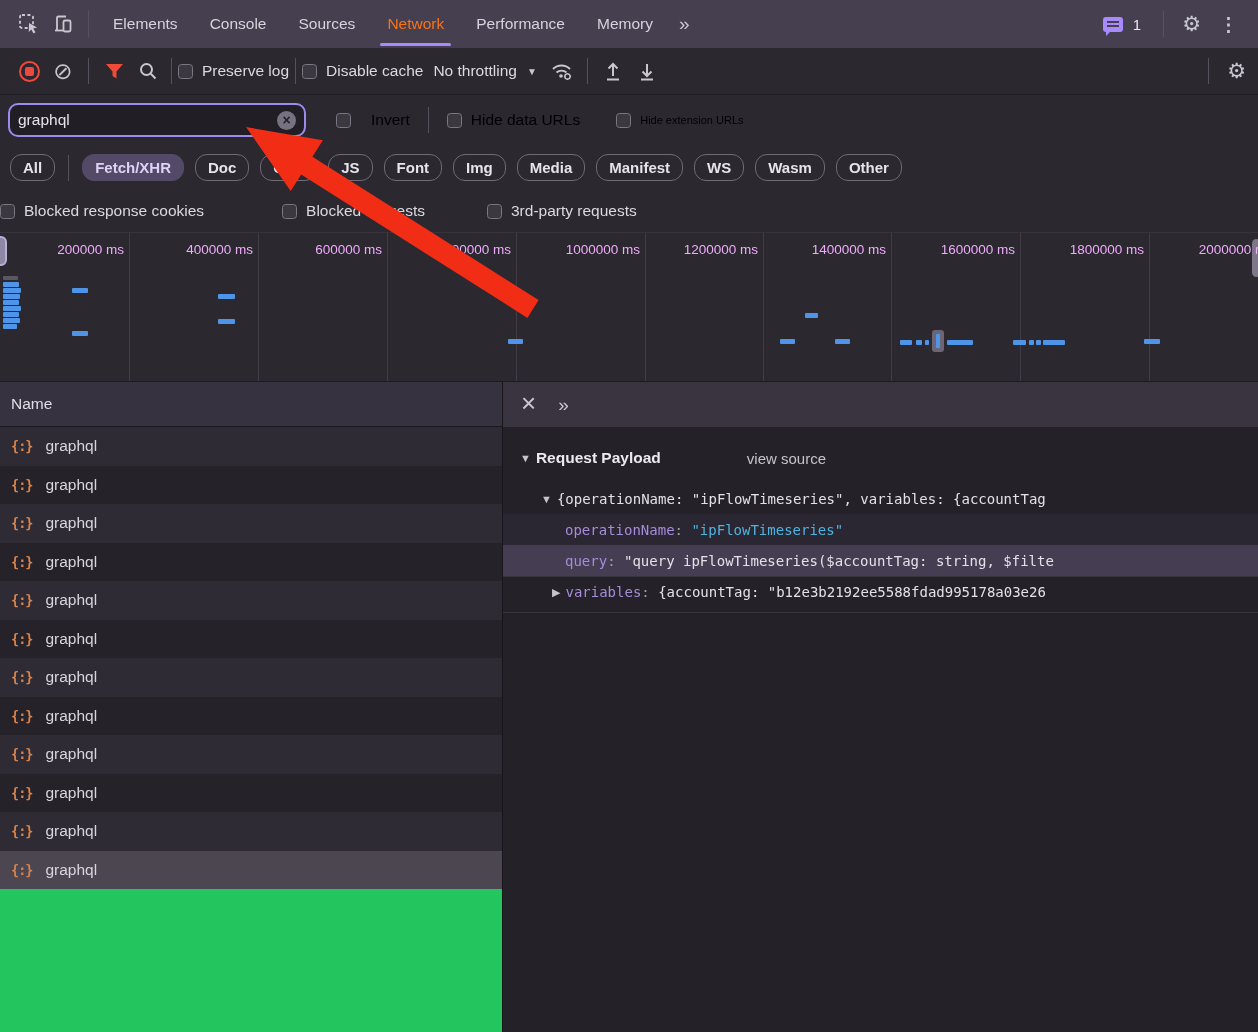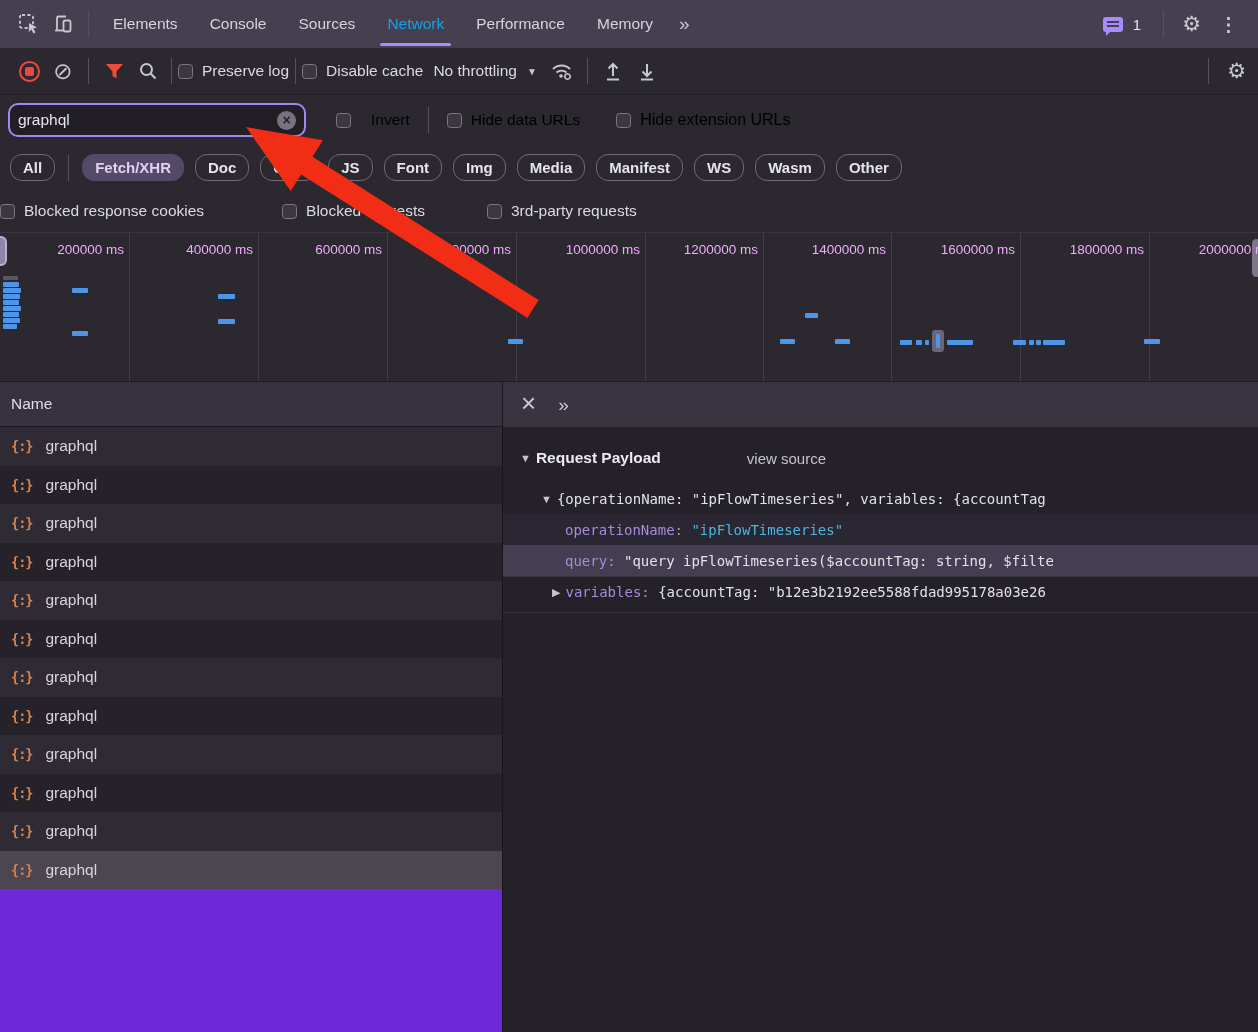--- a/index.html
+++ b/index.html
@@ -4,21 +4,21 @@
 <style>
   *{box-sizing:border-box;margin:0;padding:0;}
   body{background:#141218;font-family:"Liberation Sans",sans-serif;}
   .app{position:relative;width:1258px;height:1032px;overflow:hidden;background:#2b2830;}
 
   
   .tabbar{height:48px;background:#453f50;display:flex;align-items:center;padding:8px 12px;}
   .top-icon{width:34px;height:34px;display:flex;align-items:center;justify-content:center;color:#cac7d1;flex:none;}
   .vsep{width:1px;height:26px;background:#56515e;margin:0 8px;flex:none;}
   .dt-tab{padding:0 16px;height:48px;line-height:48px;font-size:15.5px;color:#d6d3db;position:relative;white-space:nowrap;}
-  .dt-tab.active{color:#0ea5e9;}
+  .dt-tab.active{color:#f97316;}
   .dt-tab.active::after{content:"";position:absolute;left:9px;right:9px;bottom:2px;height:3px;border-radius:2px;background:#a78bfa;}
   .more-glyph{font-size:19px;color:#cac7d1;padding:0 10px;letter-spacing:2px;}
   .top-right{margin-left:auto;display:flex;align-items:center;gap:10px;}
   .bubble{width:20px;height:15px;background:#a78bfa;border-radius:3px;position:relative;}
   .bubble::after{content:"";position:absolute;left:3px;bottom:-4px;border:4px solid transparent;border-top-color:#a78bfa;border-left-color:#a78bfa;}
   .bubble i{position:absolute;left:4px;right:4px;top:4px;height:2px;background:#453f50;}
   .bubble i+i{top:8px;}
   .badge-count{font-size:15px;color:#e8e6ed;margin-right:4px;}
   .glyph-gear{font-size:21px;color:#cac7d1;font-family:"DejaVu Sans",sans-serif;}
   .glyph-kebab{font-size:19px;color:#cac7d1;font-weight:700;padding:0 8px;}
@@ -62,21 +62,21 @@
   .tick{position:absolute;top:9px;width:120px;text-align:right;font-size:13.5px;color:#f0abfc;white-space:nowrap;}
   .bar{position:absolute;background:#4e94e8;border-radius:1px;}
   .bar.gray{background:#5a5662;}
   .bar.marker{background:#6b6575;border-radius:3px;display:flex;align-items:center;justify-content:center;}
   .mcore{width:4px;height:14px;background:#4e94e8;}
   .tl-pill-left{position:absolute;left:-5px;top:3px;width:12px;height:30px;border:2px solid #b9b0d6;background:#8f87a6;border-radius:7px;}
   .tl-pill-right{position:absolute;right:-3px;top:6px;width:9px;height:38px;background:#7d7789;border-radius:5px;}
 
   
   .main{display:flex;height:650px;}
-  .left{width:503px;flex:none;border-right:1px solid #18161b;display:flex;flex-direction:column;background:#6d28d9;overflow:hidden;}
+  .left{width:503px;flex:none;border-right:1px solid #18161b;display:flex;flex-direction:column;background:#22c55e;overflow:hidden;}
   .list-header{height:45px;flex:none;background:#373240;border-bottom:1px solid #1b181f;display:flex;align-items:center;padding-left:11px;font-size:15.5px;color:#e0dde4;}
   .req-row{height:38.5px;flex:none;display:flex;align-items:center;padding-left:11px;gap:13px;font-size:15.5px;color:#d8d5dc;}
   .req-row.even{background:#2f2b35;}
   .req-row.odd{background:#262229;}
   .req-row.selected{background:#4b4650;}
   .json-icon{color:#d9824a;font-family:"DejaVu Sans Mono",monospace;font-weight:700;font-size:13.5px;letter-spacing:-1px;}
 
   
   .right{flex:1;min-width:0;display:flex;flex-direction:column;background:#242128;}
   .d-tabbar{height:45px;flex:none;background:#39343f;display:flex;align-items:center;padding:0 6px;}
@@ -219,21 +219,21 @@
       <span class="cb"></span>
       <span style="font-size:15.5px;">Invert</span>
     </div>
     <div class="vsep f-sep"></div>
     <div class="cbgroup">
       <span class="cb"></span>
       <span style="font-size:15.5px;">Hide data URLs</span>
     </div>
     <div class="cbgroup g-hide2">
       <span class="cb"></span>
-      <span style="font-size:16px;">Hide extension URLs</span>
+      <span style="font-size:11px;">Hide extension URLs</span>
     </div>
   </div>
 
   <div class="chiprow" id="chips">
       <div class="chip">All</div>
       <div class="vsep chipsep"></div>
       <div class="chip active">Fetch/XHR</div>
       <div class="chip">Doc</div>
       <div class="chip">CSS</div>
       <div class="chip">JS</div>

